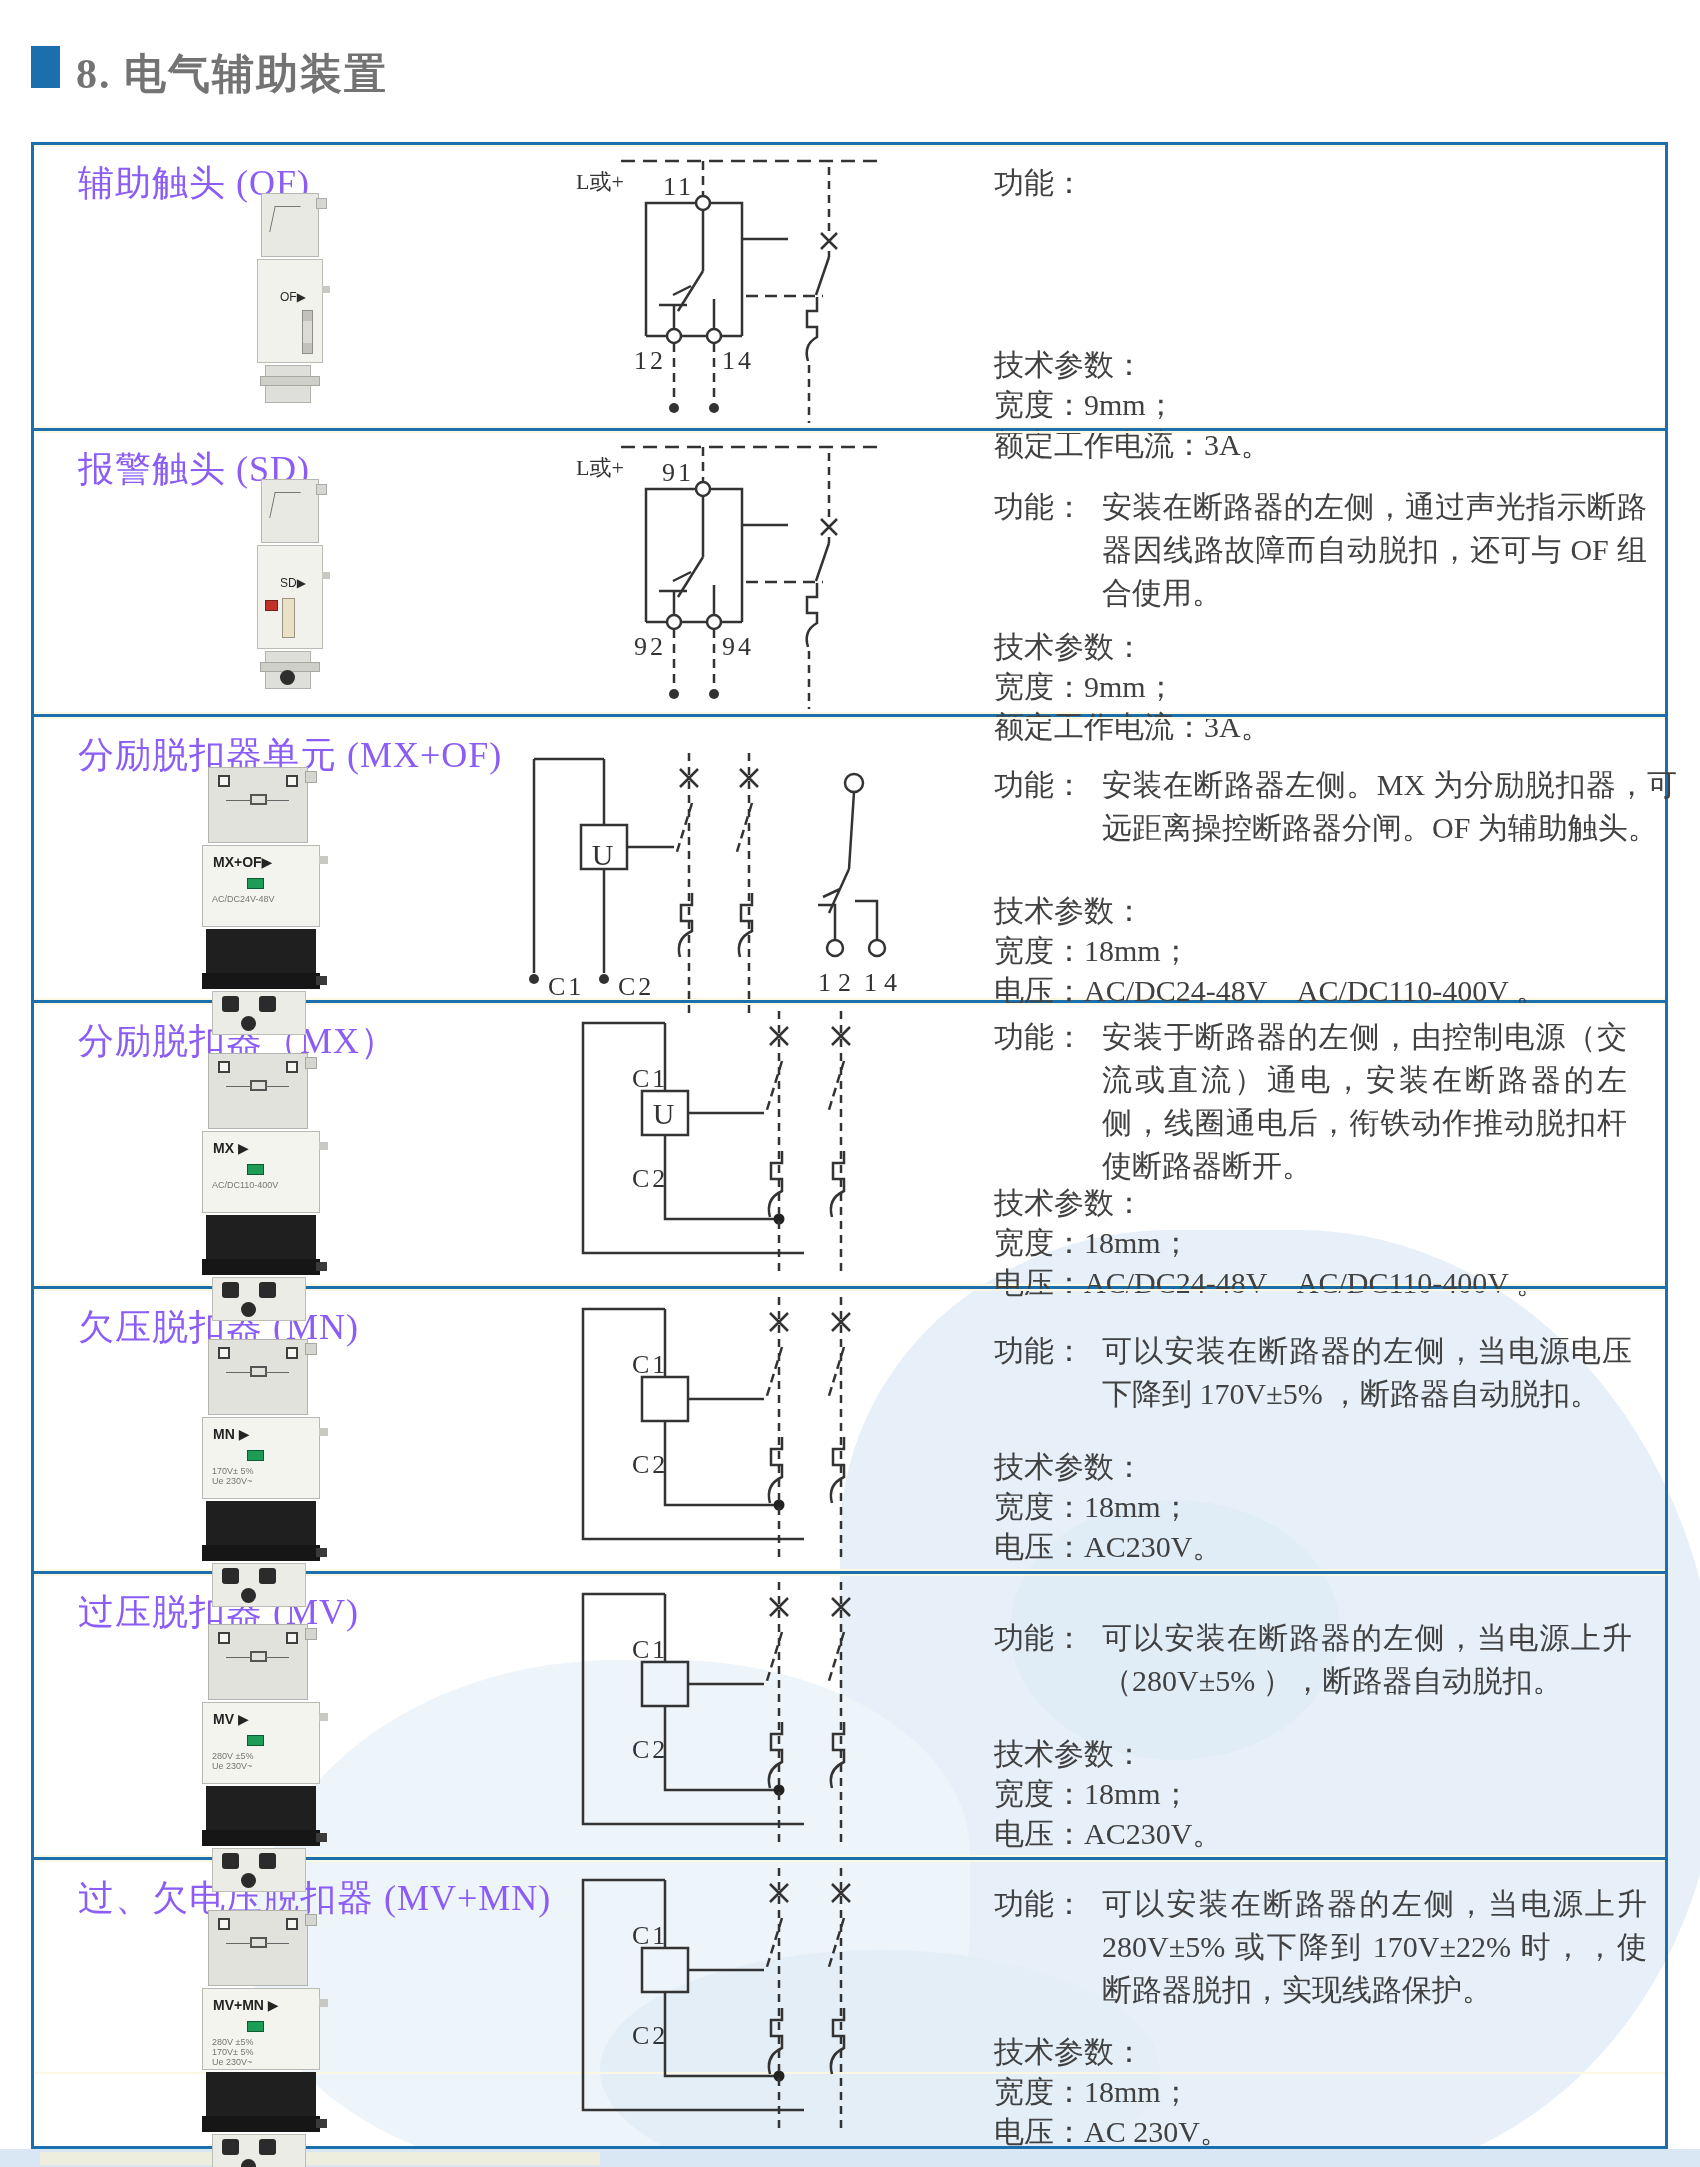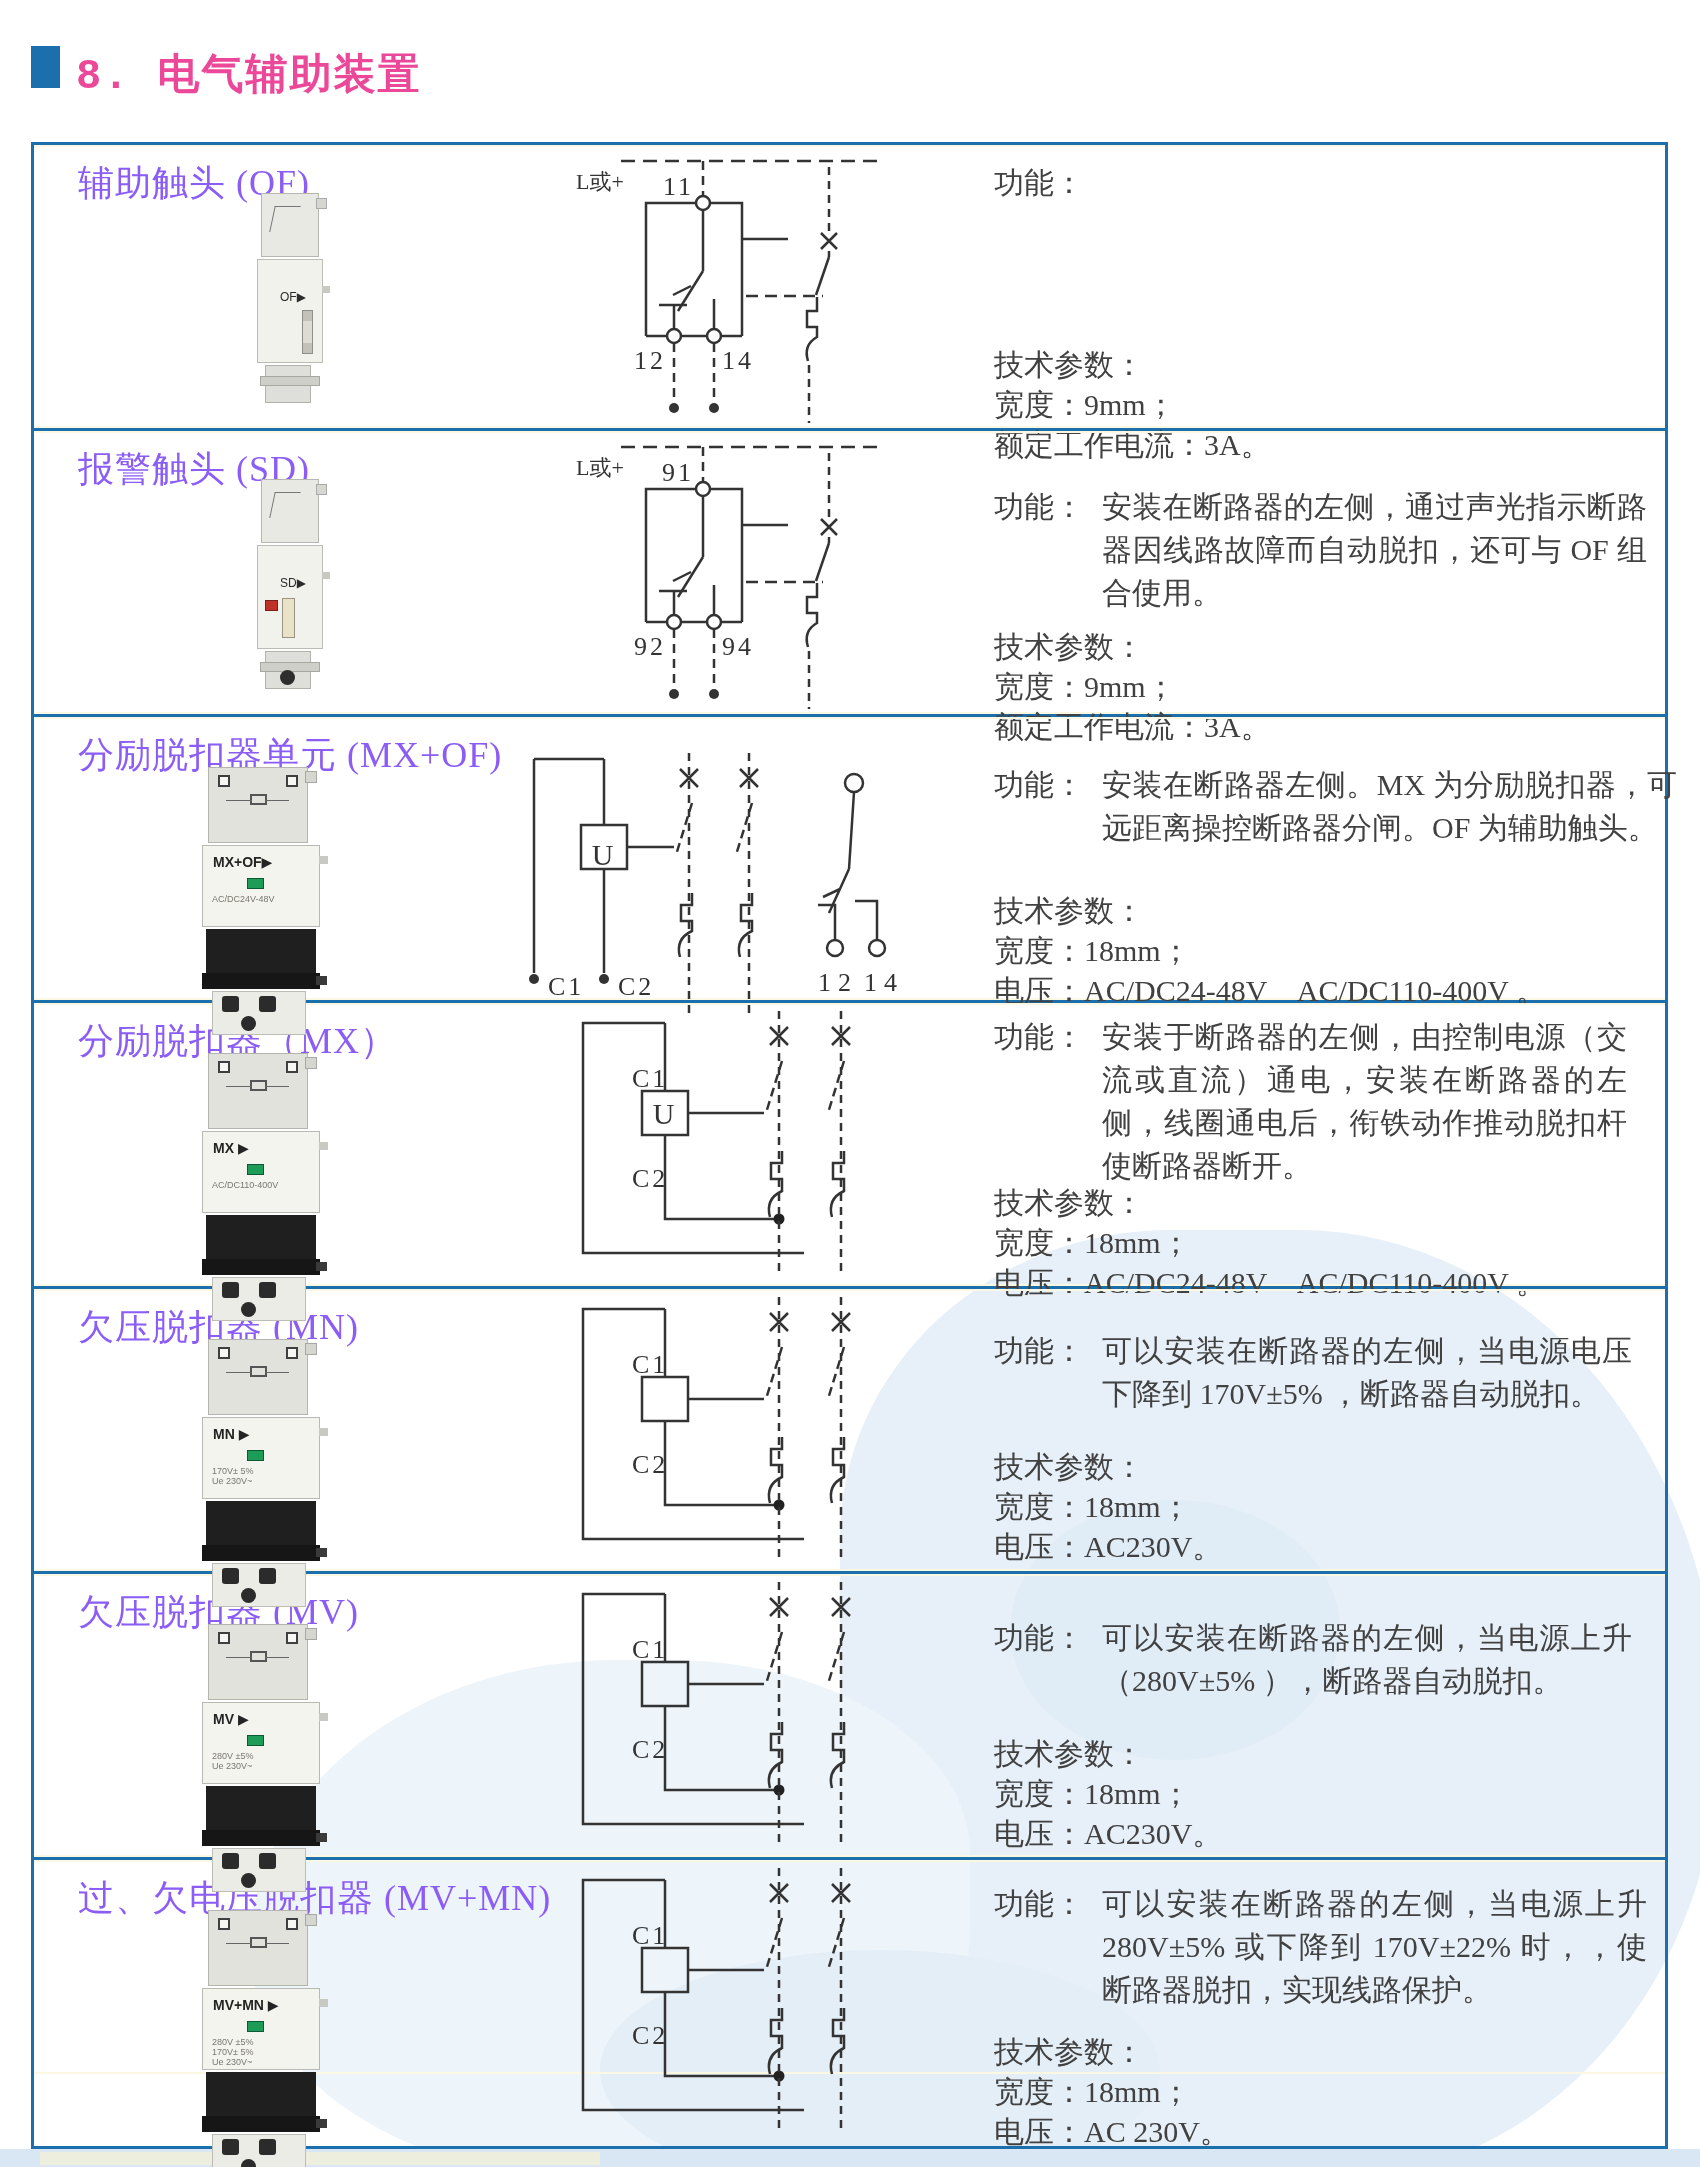--- a/index.html
+++ b/index.html
@@ -10,21 +10,21 @@
   .blob{position:absolute;z-index:0}
   .blob.b1{left:840px;top:1230px;width:880px;height:950px;background:#e7f0f8;border-radius:44% 56% 52% 48%/38% 62% 55% 45%}
   .blob.b2{left:250px;top:1660px;width:720px;height:520px;background:#edf4fa;border-radius:55% 45% 48% 52%/60% 40% 52% 48%}
   .blob.b3{left:1010px;top:1500px;width:330px;height:260px;background:#e0ecf6;border-radius:50%}
   .blob.b4{left:600px;top:1950px;width:560px;height:240px;background:#e4eef7;border-radius:50%}
   .bottom-strip{position:absolute;left:0;top:2149px;width:1700px;height:18px;background:#d8e7f3;z-index:0}
   .bottom-cream{position:absolute;left:40px;top:2152px;width:560px;height:13px;background:#f4f0da;z-index:0;opacity:.8}
 
   
   .hdr-square{position:absolute;left:31px;top:46px;width:29px;height:42px;background:#1b6fad;z-index:2}
-  .hdr-title{position:absolute;left:76px;top:46px;font-family:Liberation Mono, monospace;font-weight:bold;font-size:42px;color:#ec4899;letter-spacing:2px;z-index:2}
+  .hdr-title{position:absolute;left:76px;top:46px;font-family:Liberation Serif, serif;font-weight:bold;font-size:42px;color:#737373;letter-spacing:2px;z-index:2}
 
   
   .panel{position:absolute;left:31px;top:142px;width:1637px;height:2007px;border:3px solid #1b6fad;z-index:1}
   .row{position:relative;width:100%;height:285.9px;border-bottom:3px solid #1b6fad;box-shadow:inset 0 2px 0 #faf7e2,inset 0 -2px 0 #faf7e2}
   .row:last-child{border-bottom:none;height:214px}
   .row-title{position:absolute;left:44px;top:14px;font-size:36px;font-weight:normal;color:#8b5cf6;letter-spacing:1px;white-space:nowrap}
 
   
   .fn{position:absolute;left:960px;display:flex;font-size:30px;line-height:43px;color:#414141}
   .fn-label{width:108px;flex:none}
@@ -357,21 +357,21 @@
       <span class="fn-text" style="width:530px">可以安装在断路器的左侧，当电源电压下降到 170V±5% ，断路器自动脱扣。</span>
     </div>
     <div class="params" style="top:158px">
       <div>技术参数：</div>
       <div>宽度：18mm；</div>
       <div>电压：AC230V。</div>
     </div>
   </section>
 
   <section class="row">
-    <h2 class="row-title">欠压脱扣器 (MV)</h2>
+    <h2 class="row-title">过压脱扣器 (MV)</h2>
     <div class="device wide">
       <div class="wd-top">
           <i class="term tl"></i>
           <i class="term tr"></i>
           <i class="wd-mini"></i>
         </div>
       <div class="wd-body">
         <span class="wd-label">MV ▶</span>
         <i class="wd-led"></i>
         <span class="wd-sub">280V ±5%

